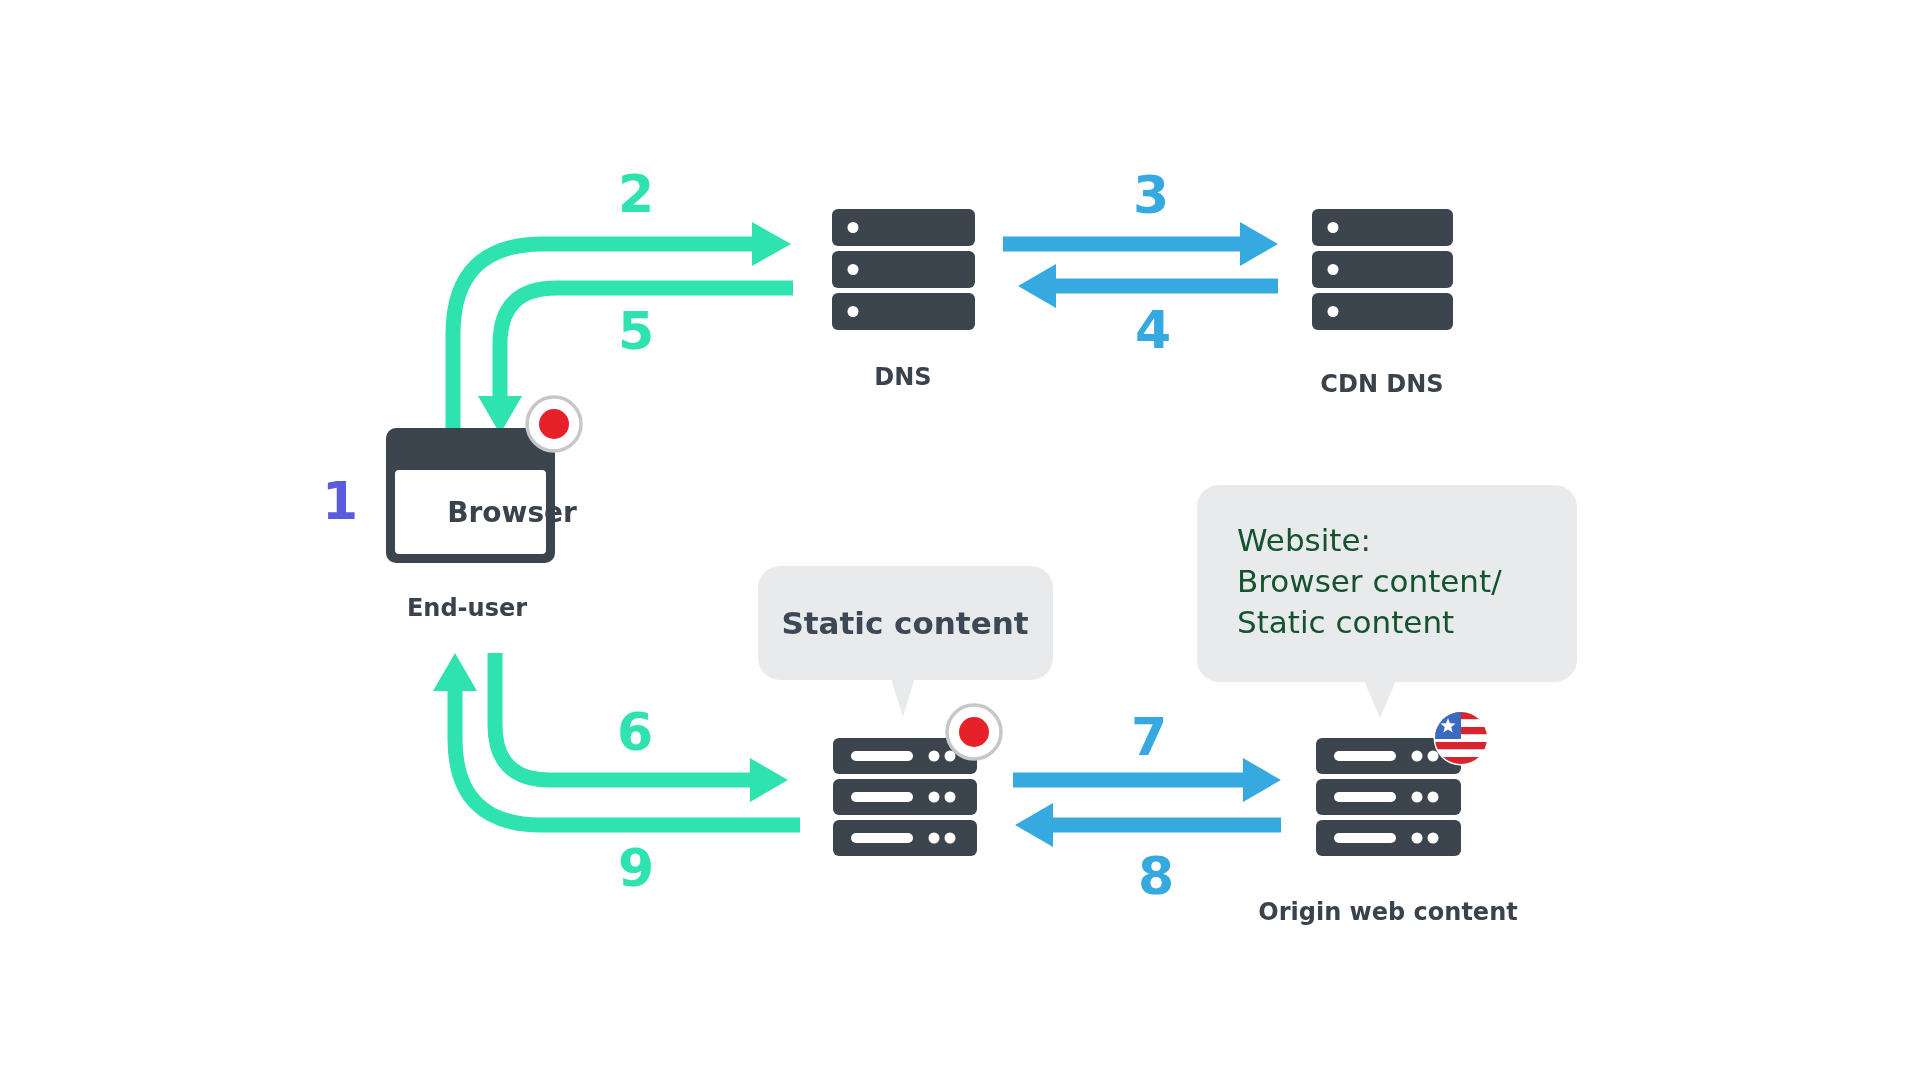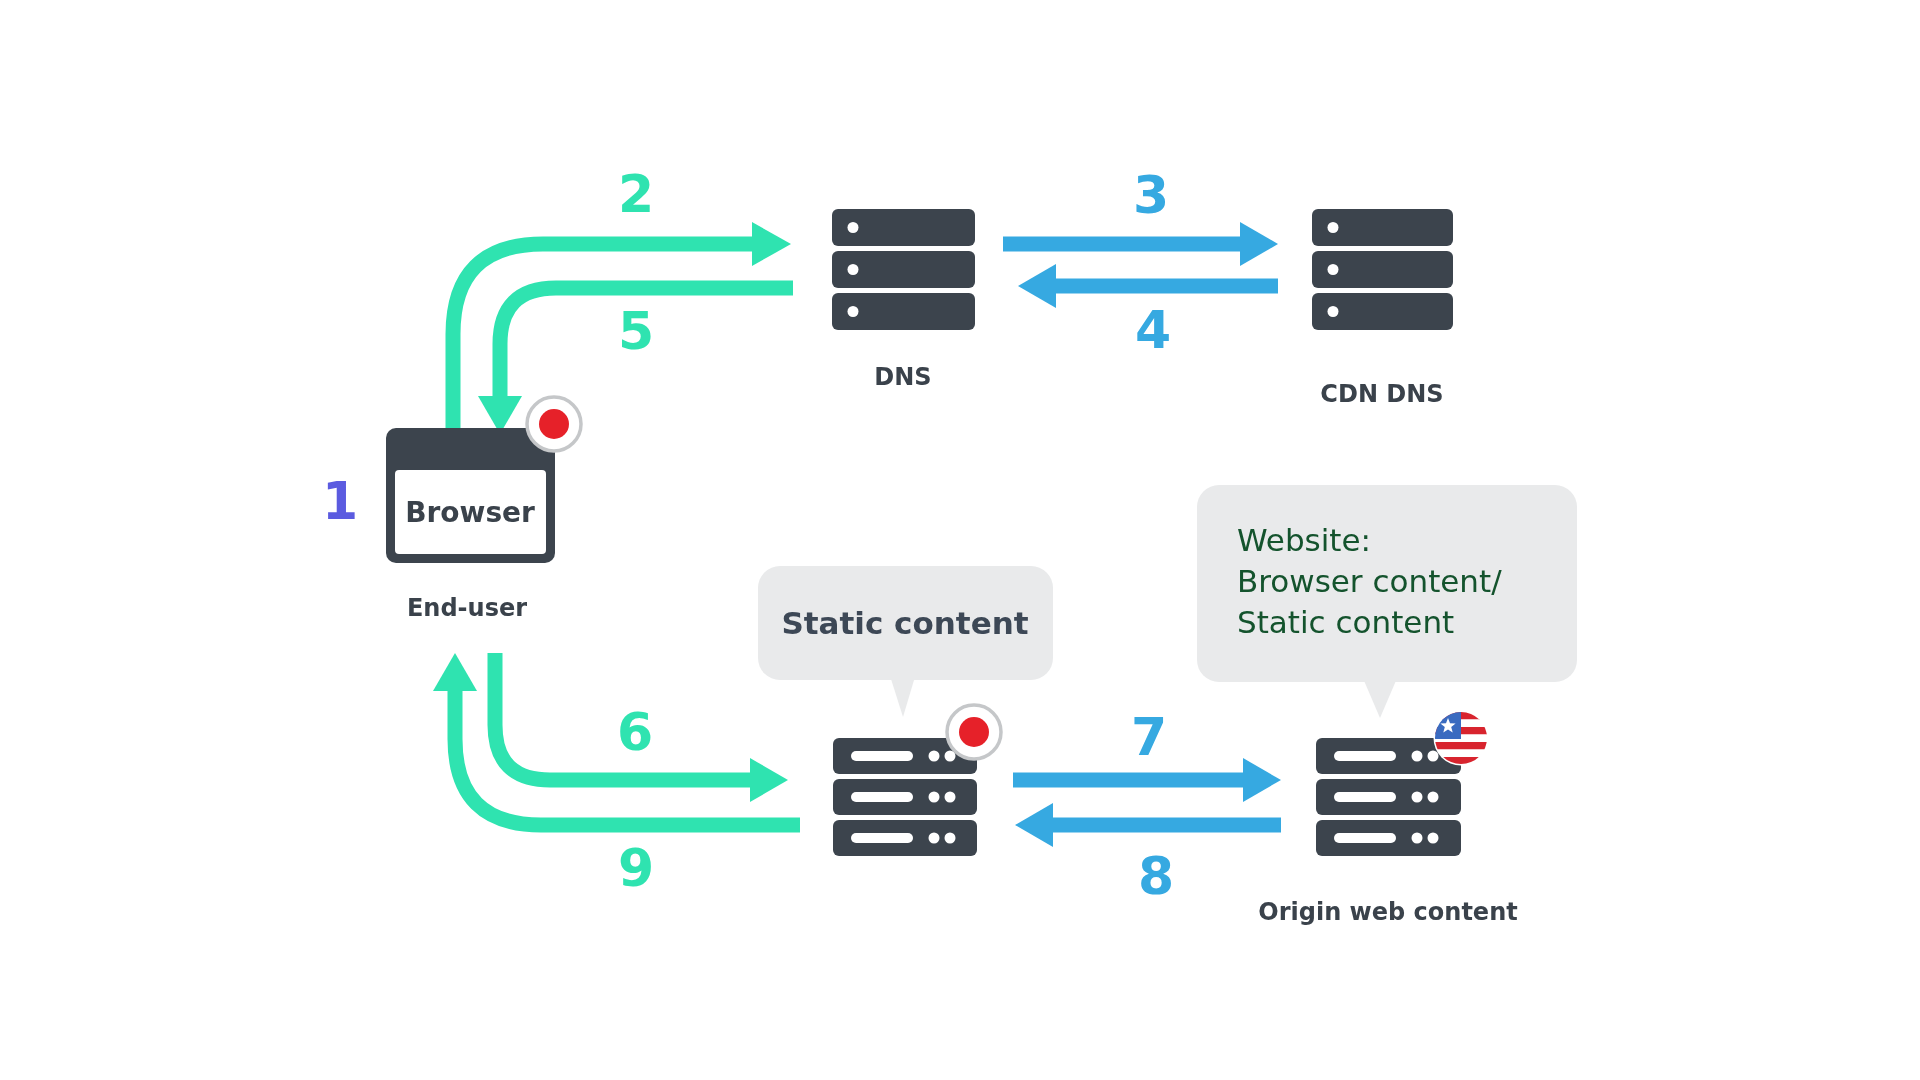--- a/index.html
+++ b/index.html
@@ -16,21 +16,21 @@
     transform:translate(-50%,-50%);
     white-space:nowrap;
     font-weight:bold;
     line-height:1;
   }
   .step{font-size:52px;}
   .step-green{color:#2fe3b0;}
   .step-blue{color:#36a9e1;}
   .step-purple{color:#5b5be0;}
   .node-label{font-size:24px;color:#3a424b;}
-  .browser-label{font-size:28px;color:#3a424b;}
+  .browser-label{font-size:28px;color:#3a424b;margin-left:42px;}
   .bubble-text{font-size:31px;color:#3d4856;}
   .bubble-block{
     position:absolute;
     font-weight:normal;
     font-size:31px;
     color:#14532d;
     line-height:41px;
     white-space:nowrap;
   }
 </style>
@@ -169,21 +169,21 @@
   <div class="txt step step-blue" style="left:1153px;top:330px">4</div>
   <div class="txt step step-green" style="left:636px;top:331px">5</div>
   <div class="txt step step-green" style="left:635px;top:732px">6</div>
   <div class="txt step step-blue" style="left:1149px;top:737px">7</div>
   <div class="txt step step-blue" style="left:1156px;top:876px">8</div>
   <div class="txt step step-green" style="left:636px;top:868px">9</div>
 
   <div class="txt browser-label" style="left:470px;top:513px">Browser</div>
   <div class="txt node-label" style="left:467px;top:608px">End-user</div>
   <div class="txt node-label" style="left:903px;top:377px">DNS</div>
-  <div class="txt node-label" style="left:1382px;top:394px">CDN DNS</div>
+  <div class="txt node-label" style="left:1382px;top:384px">CDN DNS</div>
   <div class="txt node-label" style="left:1388px;top:912px">Origin web content</div>
 
   <div class="txt bubble-text" style="left:905px;top:623px">Static content</div>
   <div class="bubble-block" style="left:1237px;top:520px">
     <div>Website:</div>
     <div>Browser content/</div>
     <div>Static content</div>
   </div>
 
 </div>

